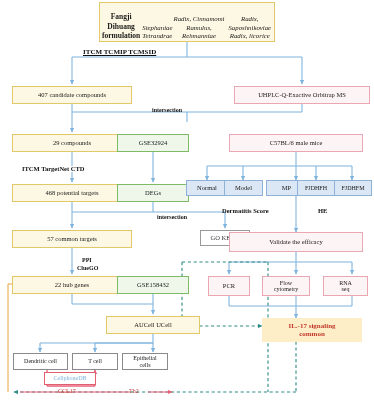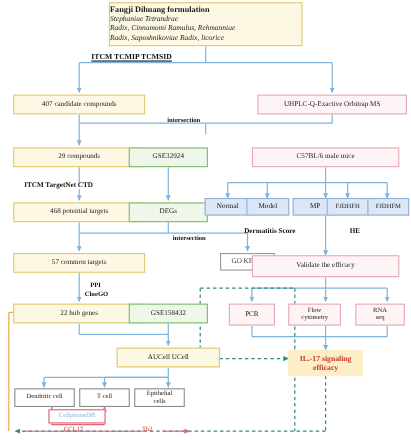--- a/index.html
+++ b/index.html
@@ -26,21 +26,21 @@
   .lbl{position:absolute;color:#101010;font-weight:bold;white-space:nowrap;}
   .lbl-red{position:absolute;color:#c0392b;white-space:nowrap;}
 
   .t6{font-size:6px;}
   .t65{font-size:6.5px;}
   .t7{font-size:7px;}
 
   .hdr-title{font-weight:bold;font-size:7.5px;}
   .hdr-it{font-style:italic;font-size:6.8px;}
   .hdr-wrap{position:absolute;box-sizing:border-box;display:flex;
-            flex-direction:column;align-items:flex-start;justify-content:center;
+            flex-direction:row;align-items:flex-end;justify-content:center;
             text-align:center;line-height:1.28;}
 </style>
 </head>
 <body>
 
 <div id="canvas">
 
   <svg class="wires">
     <defs>
       <marker id="ab" markerWidth="6" markerHeight="6" refX="4.4" refY="2.3" orient="auto" markerUnits="userSpaceOnUse">
@@ -205,23 +205,23 @@
     <span>Flow</span>
     <span>cytometry</span>
   </div>
   <div class="box b-pink t6" style="left:323px;top:276px;width:45px;height:20px;flex-direction:column;">
     <span>RNA</span>
     <span>seq</span>
   </div>
 
   <div class="box b-yellow t65" style="left:106px;top:316px;width:94px;height:18px;">AUCell UCell</div>
 
-  <div class="box b-fill t7" style="left:262px;top:318px;width:68px;height:24px;flex-direction:column;line-height:1.18;">
+  <div class="box b-fill t7" style="left:262px;top:318px;width:100px;height:24px;flex-direction:column;line-height:1.18;">
     <span>IL.-17 signaling</span>
-    <span>efficacy</span>
+    <span>common</span>
   </div>
 
   <div class="box b-plain t6" style="left:13px;top:353px;width:55px;height:17px;">Dendritic cell</div>
   <div class="box b-plain t6" style="left:72px;top:353px;width:46px;height:17px;">T cell</div>
   <div class="box b-plain t6" style="left:122px;top:353px;width:46px;height:17px;flex-direction:column;">
     <span>Epithelial</span>
     <span>cells</span>
   </div>
 
   <div class="box b-redline t6" style="left:44px;top:372px;width:52px;height:13px;">CellphoneDB</div>

